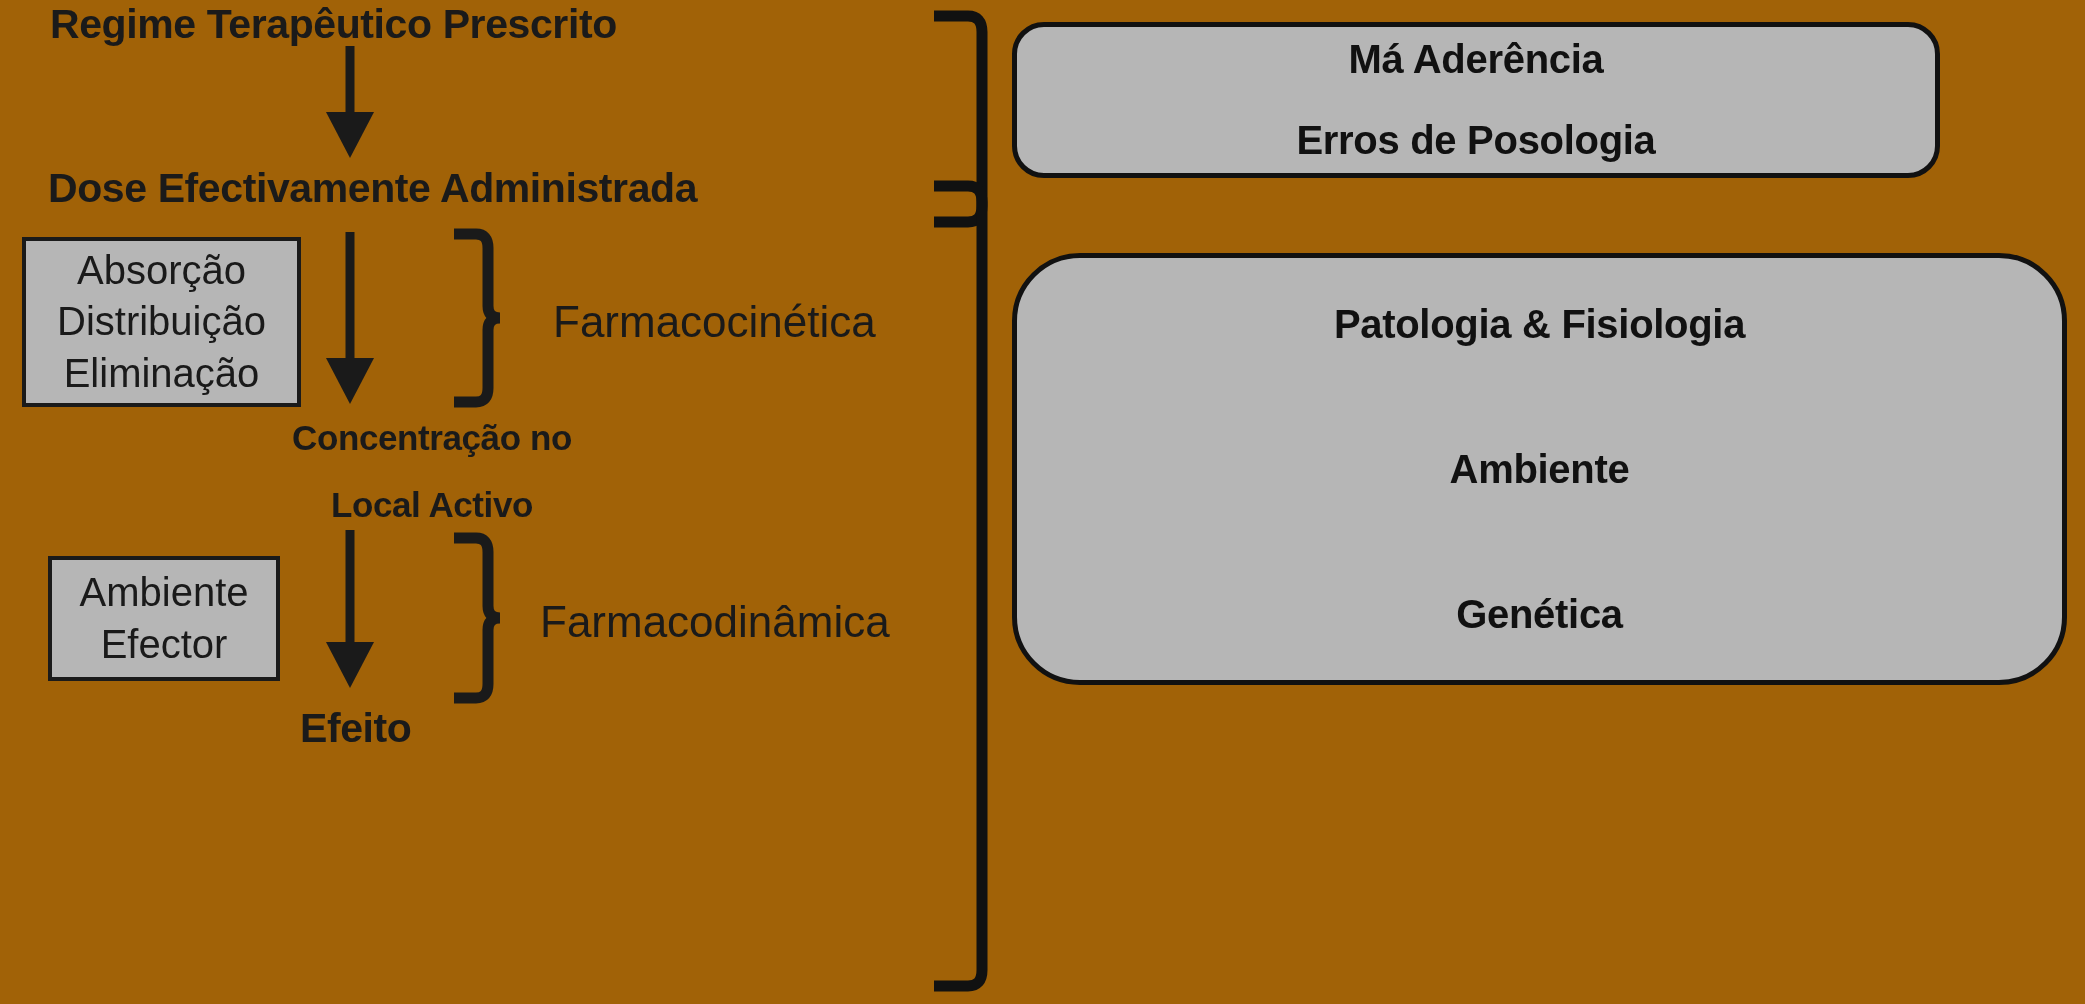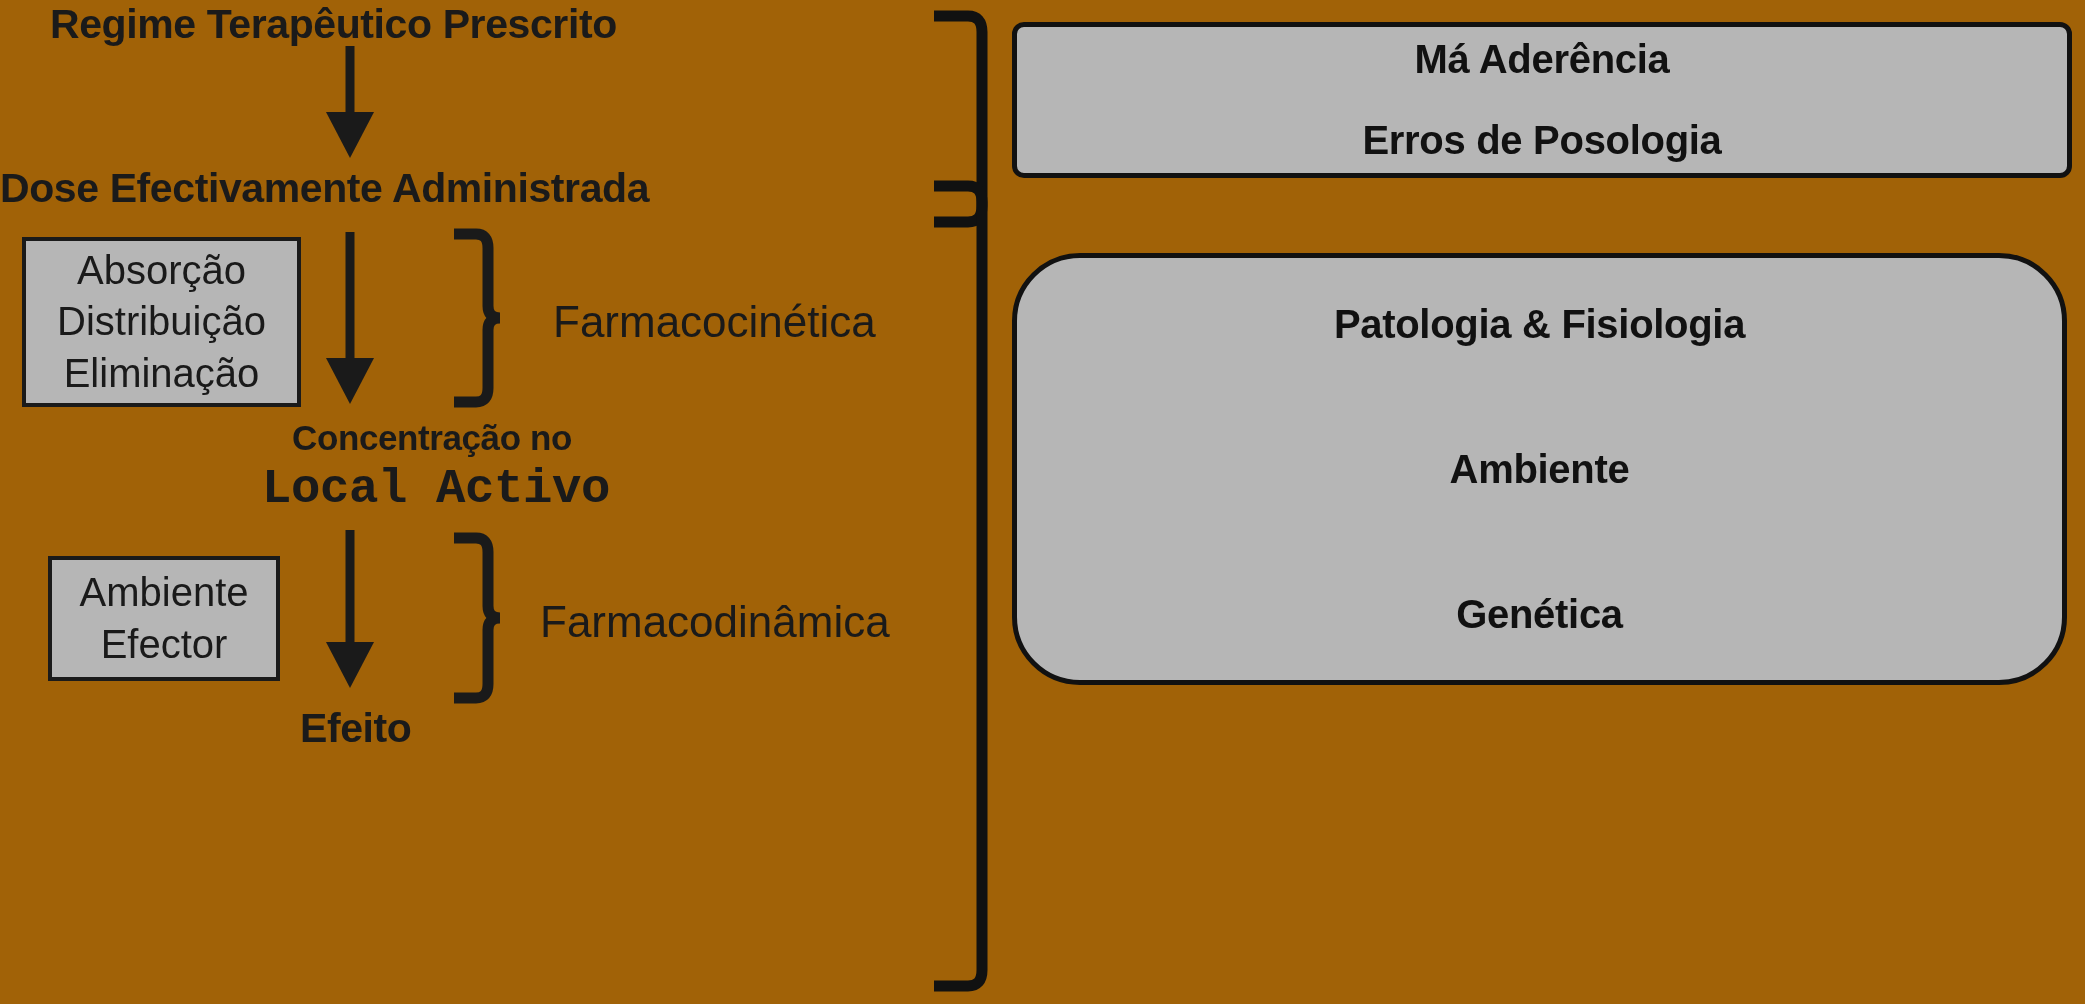--- a/index.html
+++ b/index.html
@@ -103,21 +103,21 @@
 
 <div id="canvas">
 
   <div class="txt stage" style="left:50px; top:2px; font-size:41px;">Regime Terapêutico Prescrito</div>
 
   <div class="arrow" style="left:326px; top:46px; width:48px; height:112px;">
     <div class="shaft" style="width:9px; height:70px;"></div>
     <div class="head"></div>
   </div>
 
-  <div class="txt stage" style="left:0px; top:166px; font-size:41px;">Dose Efectivamente Administrada</div>
+  <div class="txt stage" style="left:0px; top:166px; font-size:41px;padding-left:48px;">Dose Efectivamente Administrada</div>
 
   <div class="gbox" style="left:22px; top:237px; width:279px; height:170px;">
     <div class="line">Absorção</div>
     <div class="line">Distribuição</div>
     <div class="line">Eliminação</div>
   </div>
 
   <div class="arrow" style="left:326px; top:232px; width:48px; height:172px;">
     <div class="shaft" style="width:9px; height:130px;"></div>
     <div class="head"></div>
@@ -125,21 +125,21 @@
 
   <div class="bracket" style="left:448px; top:228px; width:60px; height:180px;">
     <svg width="60" height="180" viewBox="0 0 60 180">
       <path d="M 6 6 L 28 6 Q 40 6 40 20 L 40 78 Q 40 90 52 90 Q 40 90 40 102 L 40 160 Q 40 174 28 174 L 6 174" fill="none" stroke="#1a1a1a" stroke-width="11" stroke-linecap="butt" stroke-linejoin="miter"></path>
     </svg>
   </div>
 
   <div class="side-label" style="left:553px; top:297px;">Farmacocinética</div>
 
   <div class="txt stage center" style="left:262px; top:418px; width:340px; font-size:35px;">Concentração no</div>
-  <div class="txt stage center" style="left:262px; top:462px; width:340px; font-size:49px;font-family:Liberation Mono, monospace;">Local Activo</div>
+  <div class="txt stage center" style="left:262px; top:485px; width:340px; font-size:35px;">Local Activo</div>
 
   <div class="gbox" style="left:48px; top:556px; width:232px; height:125px;">
     <div class="line">Ambiente</div>
     <div class="line">Efector</div>
   </div>
 
   <div class="arrow" style="left:326px; top:530px; width:48px; height:158px;">
     <div class="shaft" style="width:9px; height:116px;"></div>
     <div class="head"></div>
   </div>
@@ -159,21 +159,21 @@
       <path d="M 6 8 L 40 8 Q 54 8 54 24 L 54 198 Q 54 214 40 214 L 6 214" fill="none" stroke="#111111" stroke-width="11" stroke-linecap="butt" stroke-linejoin="miter"></path>
     </svg>
   </div>
 
   <div class="bracket" style="left:928px; top:178px; width:70px; height:824px;">
     <svg width="70" height="824" viewBox="0 0 70 824">
       <path d="M 6 8 L 40 8 Q 54 8 54 24 L 54 792 Q 54 808 40 808 L 6 808" fill="none" stroke="#111111" stroke-width="11" stroke-linecap="butt" stroke-linejoin="miter"></path>
     </svg>
   </div>
 
-  <div class="rbox" style="left:1012px; top:22px; width:1060px; height:156px; border-radius:12px; gap:36px;text-align:right;">
+  <div class="rbox" style="left:1012px; top:22px; width:928px; height:156px; border-radius:32px; gap:36px;text-align:right;">
     <div class="rline">Má Aderência</div>
     <div class="rline">Erros de Posologia</div>
   </div>
 
   <div class="rbox" style="left:1012px; top:253px; width:1055px; height:432px; border-radius:68px; gap:100px;">
     <div class="rline">Patologia &amp; Fisiologia</div>
     <div class="rline">Ambiente</div>
     <div class="rline">Genética</div>
   </div>
 

